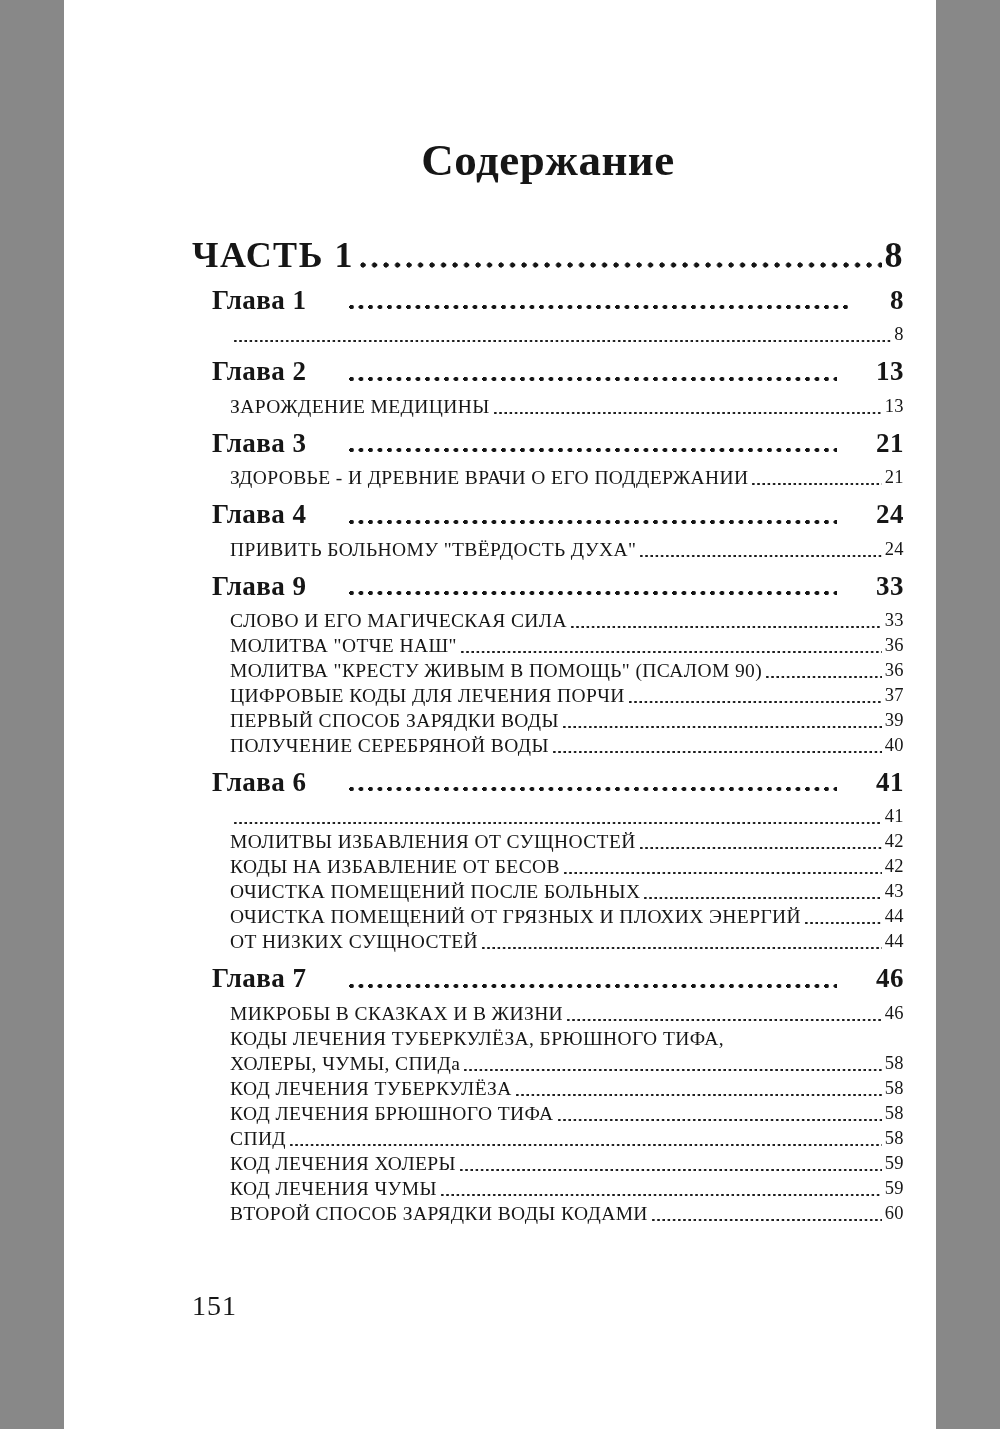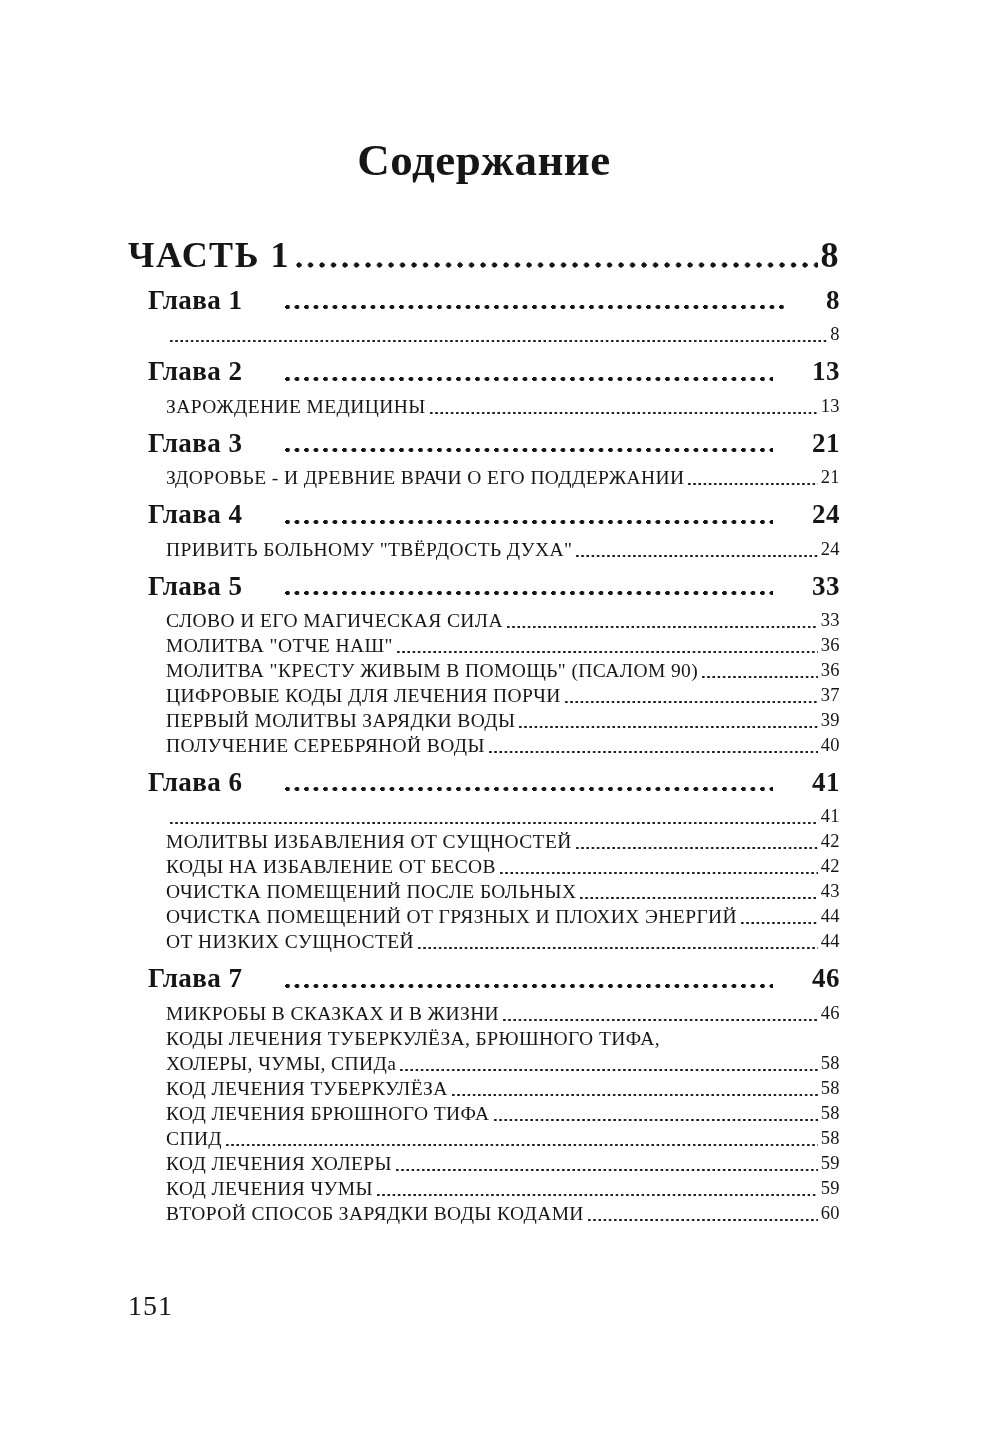--- a/index.html
+++ b/index.html
@@ -1,18 +1,18 @@
 <!DOCTYPE html>
 <html lang="ru"><head>
 <meta charset="utf-8">
 <style>
   html, body { margin: 0; padding: 0; background: #888; }
   .page {
     position: relative;
-    width: 1000px;
+    width: 872px;
     height: 1429px;
     margin: 0 auto;
     background: #ffffff;
     font-family: "Liberation Serif", "DejaVu Serif", serif;
     color: #161616;
     overflow: hidden;
   }
   .toc {
     position: absolute;
     left: 128px;
@@ -146,21 +146,21 @@
           <span class="label">Глава 4</span>
           <span class="leader"></span>
           <span class="pagenum">24</span>
         </div>
         <div class="row entry-row">
           <span class="label">ПРИВИТЬ БОЛЬНОМУ "ТВЁРДОСТЬ ДУХА"</span>
           <span class="leader"></span>
           <span class="pagenum">24</span>
         </div>
         <div class="row chapter-row">
-          <span class="label">Глава 5</span>
+          <span class="label">Глава 9</span>
           <span class="leader"></span>
           <span class="pagenum">33</span>
         </div>
         <div class="row entry-row">
           <span class="label">СЛОВО И ЕГО МАГИЧЕСКАЯ СИЛА</span>
           <span class="leader"></span>
           <span class="pagenum">33</span>
         </div>
         <div class="row entry-row">
           <span class="label">МОЛИТВА "ОТЧЕ НАШ"</span>
@@ -171,21 +171,21 @@
           <span class="label">МОЛИТВА "КРЕСТУ ЖИВЫМ В ПОМОЩЬ" (ПСАЛОМ 90)</span>
           <span class="leader"></span>
           <span class="pagenum">36</span>
         </div>
         <div class="row entry-row">
           <span class="label">ЦИФРОВЫЕ КОДЫ ДЛЯ ЛЕЧЕНИЯ ПОРЧИ</span>
           <span class="leader"></span>
           <span class="pagenum">37</span>
         </div>
         <div class="row entry-row">
-          <span class="label">ПЕРВЫЙ МОЛИТВЫ ЗАРЯДКИ ВОДЫ</span>
+          <span class="label">ПЕРВЫЙ СПОСОБ ЗАРЯДКИ ВОДЫ</span>
           <span class="leader"></span>
           <span class="pagenum">39</span>
         </div>
         <div class="row entry-row">
           <span class="label">ПОЛУЧЕНИЕ СЕРЕБРЯНОЙ ВОДЫ</span>
           <span class="leader"></span>
           <span class="pagenum">40</span>
         </div>
         <div class="row chapter-row">
           <span class="label">Глава 6</span>

